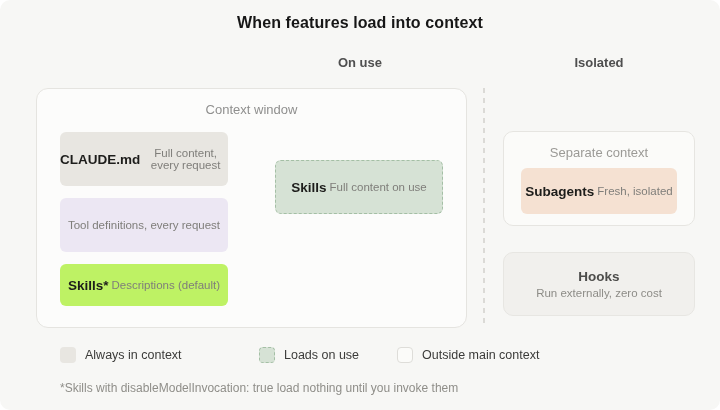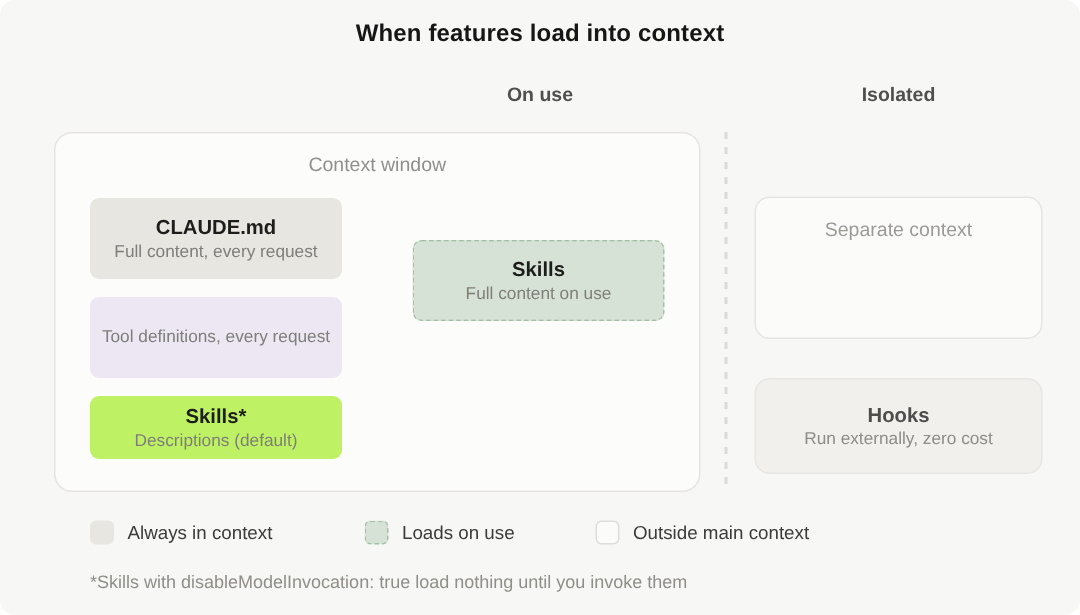--- a/index.html
+++ b/index.html
@@ -56,21 +56,21 @@
     left: 0;
     width: 100%;
     text-align: center;
     font-size: 13px;
     color: #8f8f8e;
   }
 
   .feature {
     position: absolute;
     display: flex;
-    flex-direction: column;
+    flex-direction: row;
     align-items: center;
     justify-content: center;
     gap: 3px;
     border-radius: 6px;
     box-sizing: border-box;
     text-align: center;
   }
   .feature .f-title {
     font-size: 13.5px;
     font-weight: 600;
@@ -151,21 +151,21 @@
 
   .legend-item {
     position: absolute;
     top: 346px;
     display: flex;
     align-items: center;
     gap: 9px;
     height: 18px;
   }
   .legend-item.l1 { left: 60px; }
-  .legend-item.l2 { left: 215px; padding-left: 28px; }
+  .legend-item.l2 { left: 231px; padding-left: 28px; }
   .legend-item.l3 { left: 397px; }
   .swatch {
     width: 16px;
     height: 16px;
     border-radius: 4px;
     box-sizing: border-box;
     flex: 0 0 auto;
   }
   .swatch.always  { background: #e8e6e1; }
   .swatch.loads   { background: #d6e2d5; border: 1.5px dashed #a4bfa5; }
@@ -213,20 +213,24 @@
 
   <div class="feature f-skills-use">
     <div class="f-title">Skills</div>
     <div class="f-sub">Full content on use</div>
   </div>
 
   <div class="divider"></div>
 
   <div class="separate-box">
     <div class="separate-label">Separate context</div>
+    <div class="feature f-subagents">
+      <div class="f-title">Subagents</div>
+      <div class="f-sub">Fresh, isolated</div>
+    </div>
   </div>
 
   <div class="hooks-box">
     <div class="f-title">Hooks</div>
     <div class="f-sub">Run externally, zero cost</div>
   </div>
 
   <div class="legend-item l1">
     <div class="swatch always"></div>
     <div class="legend-label">Always in context</div>

